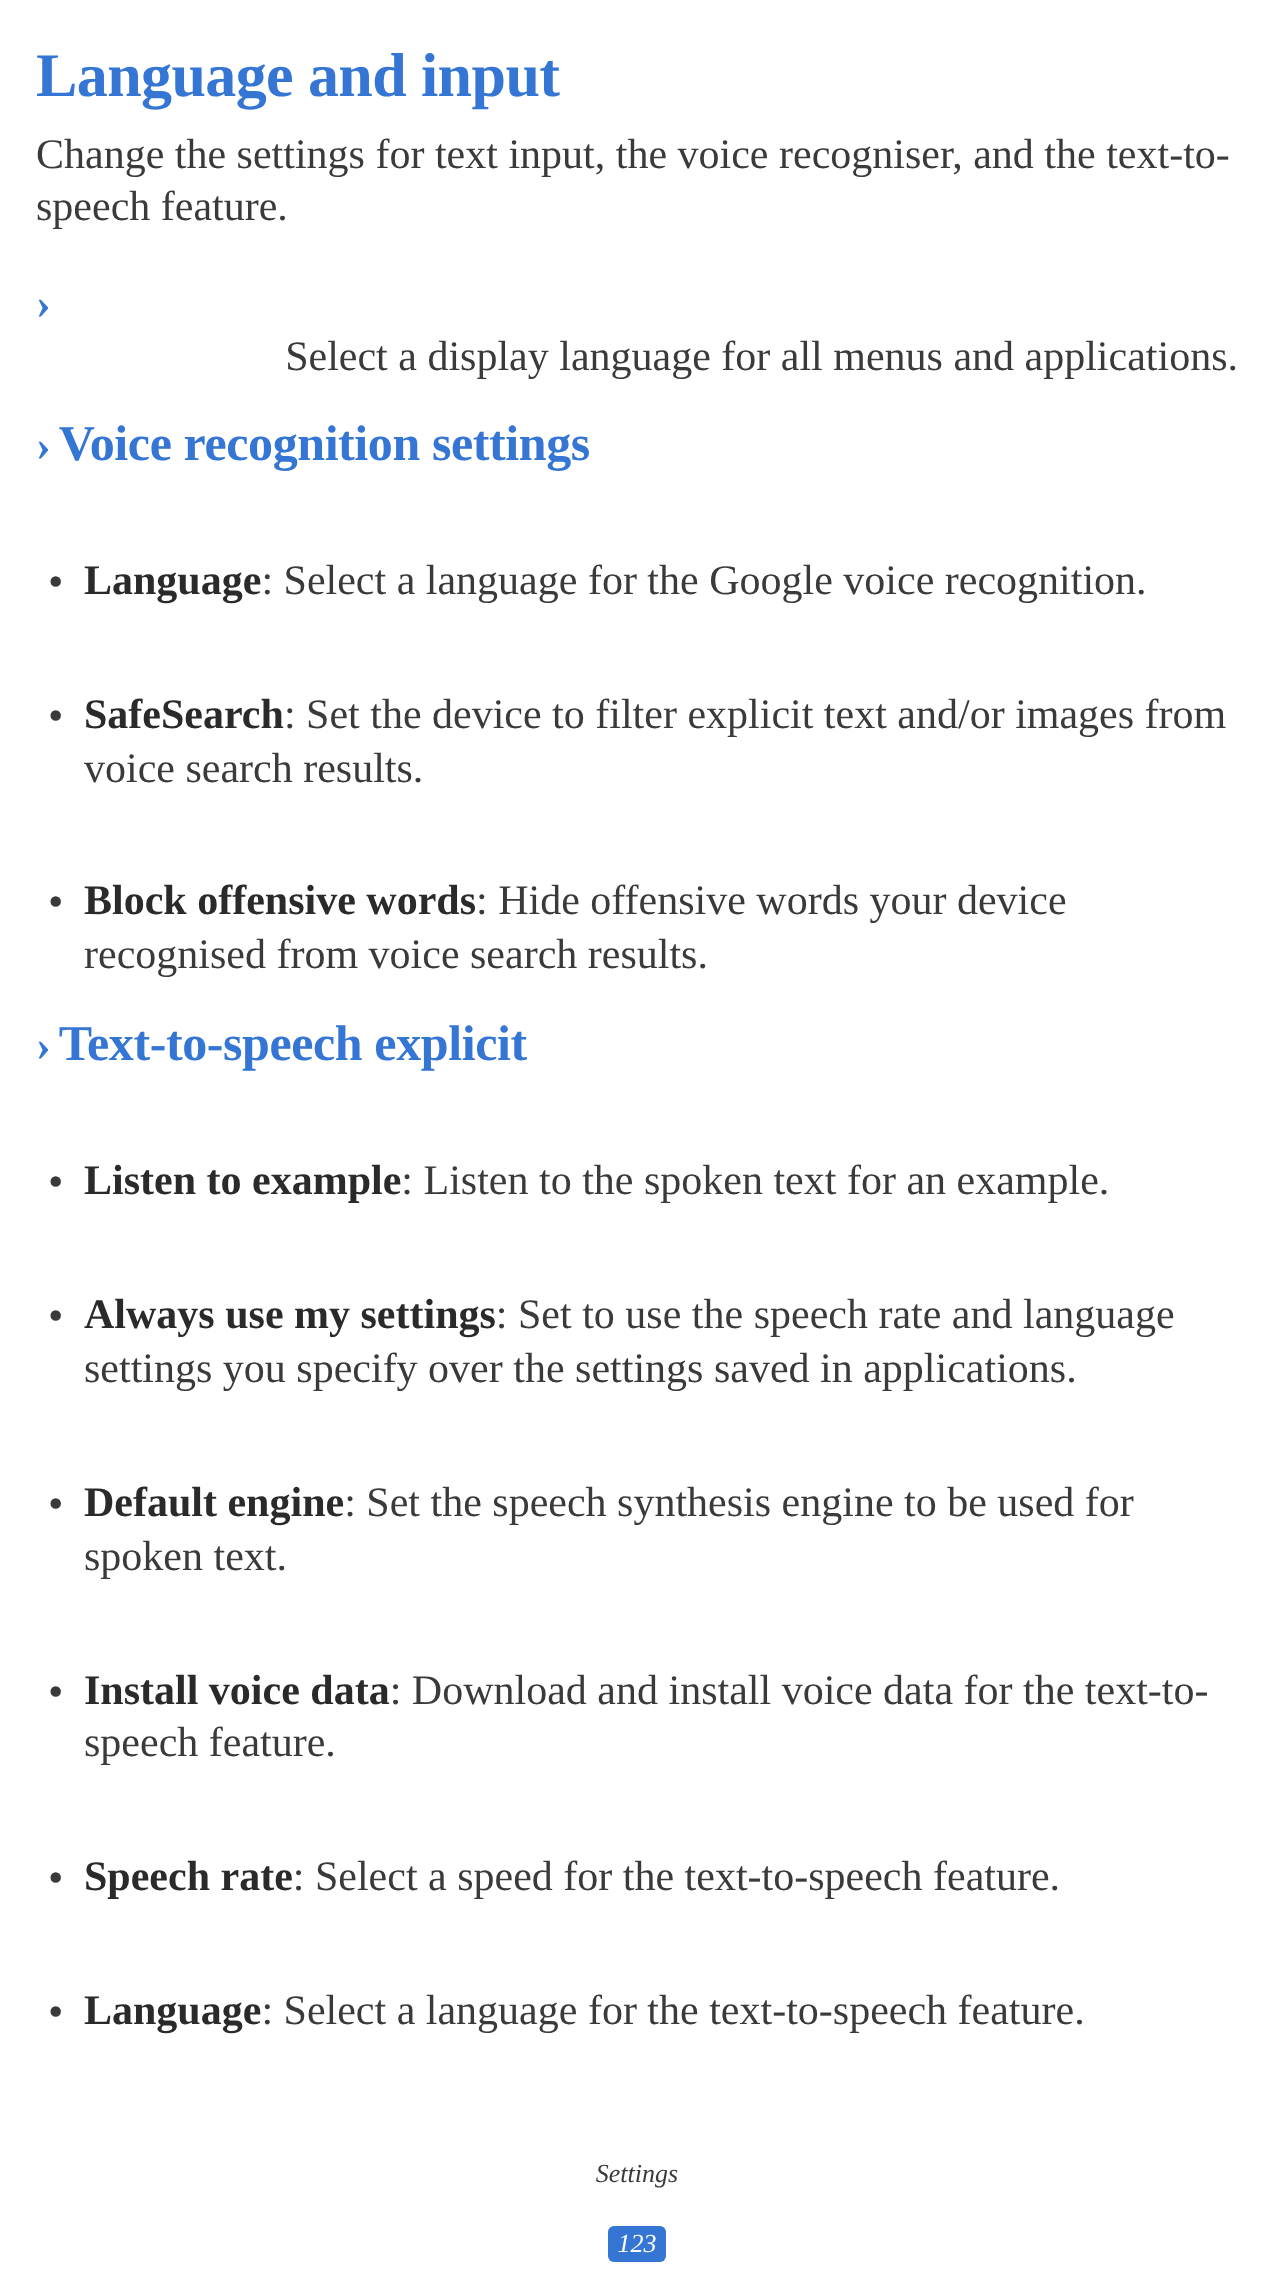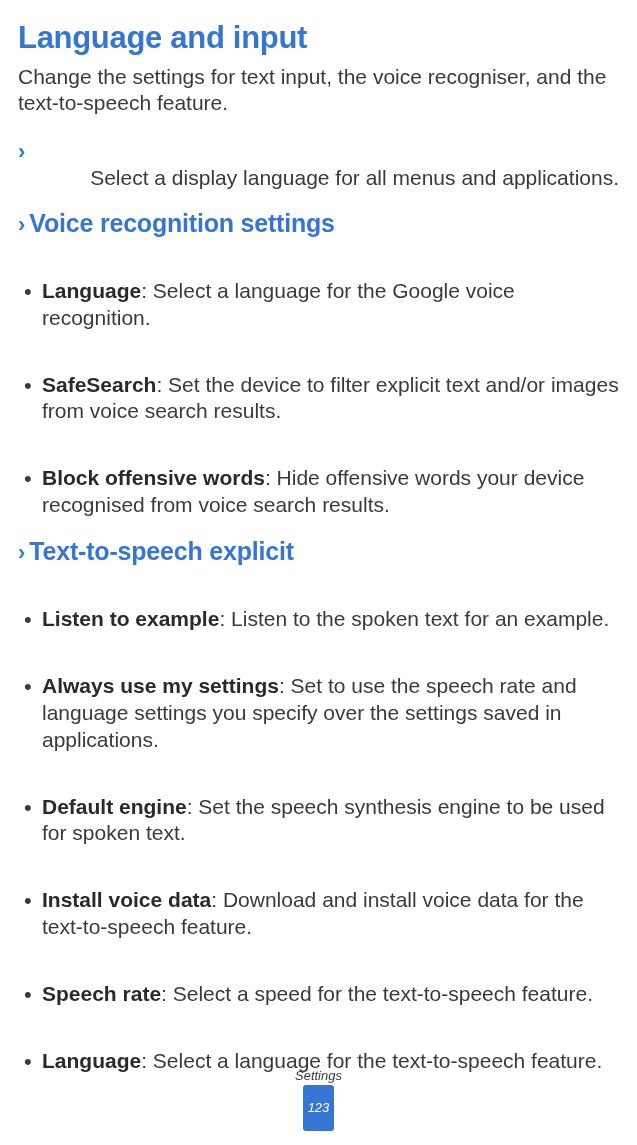--- a/index.html
+++ b/index.html
@@ -1,18 +1,19 @@
 <!DOCTYPE html>
 <html><head>
   <meta charset="utf-8">
   <style>
     * {
       margin: 0;
       padding: 0;
       box-sizing: border-box;
+      font-family: Liberation Serif, serif;
     }
     body {
       width: 637px;
       height: 1145px;
       background: #ffffff;
       font-family: "Segoe UI", "Myriad Pro", Arial, sans-serif;
       color: #3a3a3a;
       position: relative;
       padding: 20px 18px 0 18px;
     }
@@ -85,29 +86,29 @@
       position: absolute;
       bottom: 14px;
       left: 0;
       right: 0;
       text-align: center;
     }
     .footer-label {
       font-size: 13px;
       font-style: italic;
       color: #3a3a3a;
-      margin-bottom: 2px;
+      margin-bottom: 18px;
     }
     .page-badge {
       display: inline-block;
       background: #3575d3;
       color: #ffffff;
       font-size: 13px;
       font-style: italic;
-      padding: 15px 5px;
+      padding: 1px 5px;
       border-radius: 3px;
       line-height: 1.2;
     }
   </style>
 </head>
 <body>
 
 <h1 class="main-title">Language and input</h1>
 <p class="intro">Change the settings for text input, the voice recogniser, and the text-to-speech feature.</p>
 

